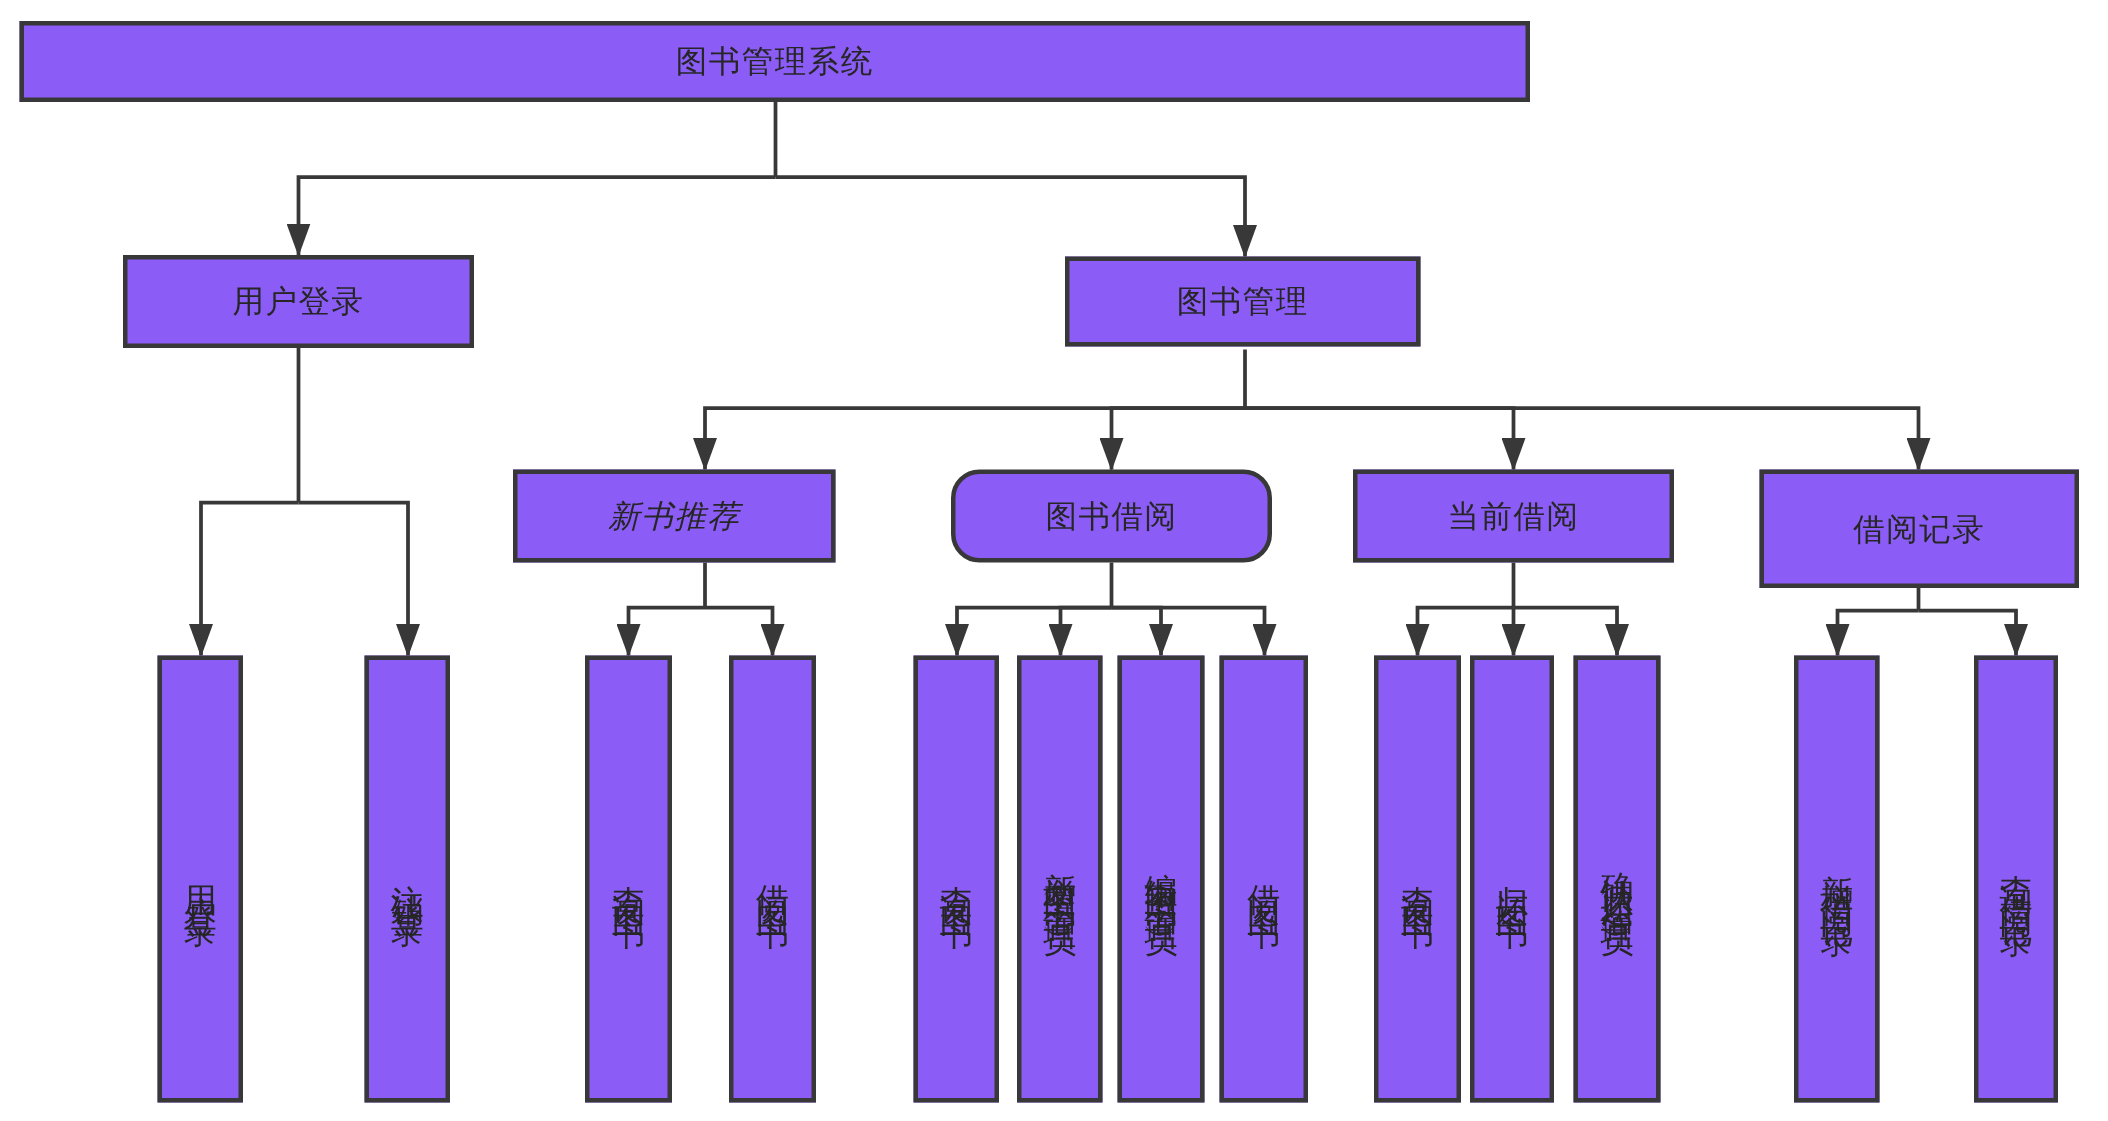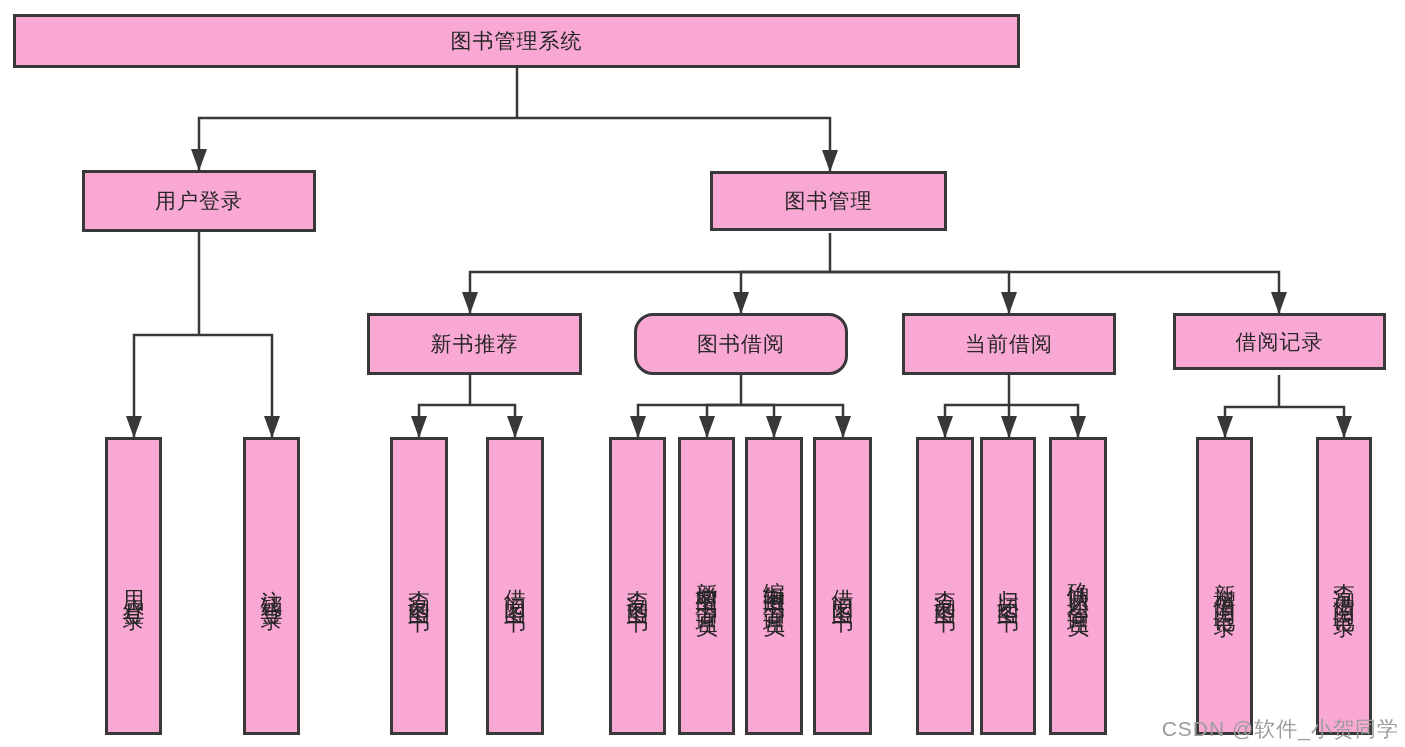--- a/index.html
+++ b/index.html
@@ -17,21 +17,21 @@
   }
   #connectors {
     position: absolute;
     left: 0;
     top: 0;
     z-index: 0;
   }
   .box {
     position: absolute;
     box-sizing: border-box;
-    background: #f9a8d4;
+    background: #8b5cf6;
     border: 3px solid #383838;
     display: flex;
     align-items: center;
     justify-content: center;
     color: #262626;
     font-size: 21px;
     letter-spacing: 1px;
     z-index: 1;
     text-align: center;
   }
@@ -41,24 +41,24 @@
   .vtext {
     writing-mode: vertical-rl;
     letter-spacing: 7px;
     line-height: 1;
     white-space: nowrap;
   }
   
   #n-root  { left: 13px;   top: 14px;  width: 1007px; height: 54px; }
   #n-login { left: 82px;   top: 170px; width: 234px;  height: 62px; }
   #n-mgmt  { left: 710px;  top: 171px; width: 237px;  height: 60px; }
-  #n-l3-0  { left: 367px;  top: 313px; width: 215px;  height: 62px; }
+  #n-l3-0  { left: 342px;  top: 313px; width: 215px;  height: 62px; font-style: italic; }
   #n-l3-1  { left: 634px;  top: 313px; width: 214px;  height: 62px; border-radius: 19px; }
   #n-l3-2  { left: 902px;  top: 313px; width: 214px;  height: 62px; }
-  #n-l3-3  { left: 1173px; top: 313px; width: 213px;  height: 57px; align-items: center; }
+  #n-l3-3  { left: 1173px; top: 313px; width: 213px;  height: 79px; align-items: center; }
   .leaf { top: 437px; height: 298px; }
   #n-leaf-0  { left: 105px;  width: 57px; }
   #n-leaf-1  { left: 243px;  width: 57px; }
   #n-leaf-2  { left: 390px;  width: 58px; }
   #n-leaf-3  { left: 486px;  width: 58px; }
   #n-leaf-4  { left: 609px;  width: 57px; }
   #n-leaf-5  { left: 678px;  width: 57px; }
   #n-leaf-6  { left: 745px;  width: 58px; }
   #n-leaf-7  { left: 813px;  width: 59px; }
   #n-leaf-8  { left: 916px;  width: 58px; }
@@ -182,15 +182,14 @@
   <div class="box leaf" id="n-leaf-10">
     <span class="vtext">确认归还（管理员）</span>
   </div>
   <div class="box leaf" id="n-leaf-11">
     <span class="vtext">新增借阅记录</span>
   </div>
   <div class="box leaf" id="n-leaf-12">
     <span class="vtext">查询借阅记录</span>
   </div>
 
-  <div id="watermark">CSDN @软件_小贺同学</div>
 
 </div>
 
 </body></html>

